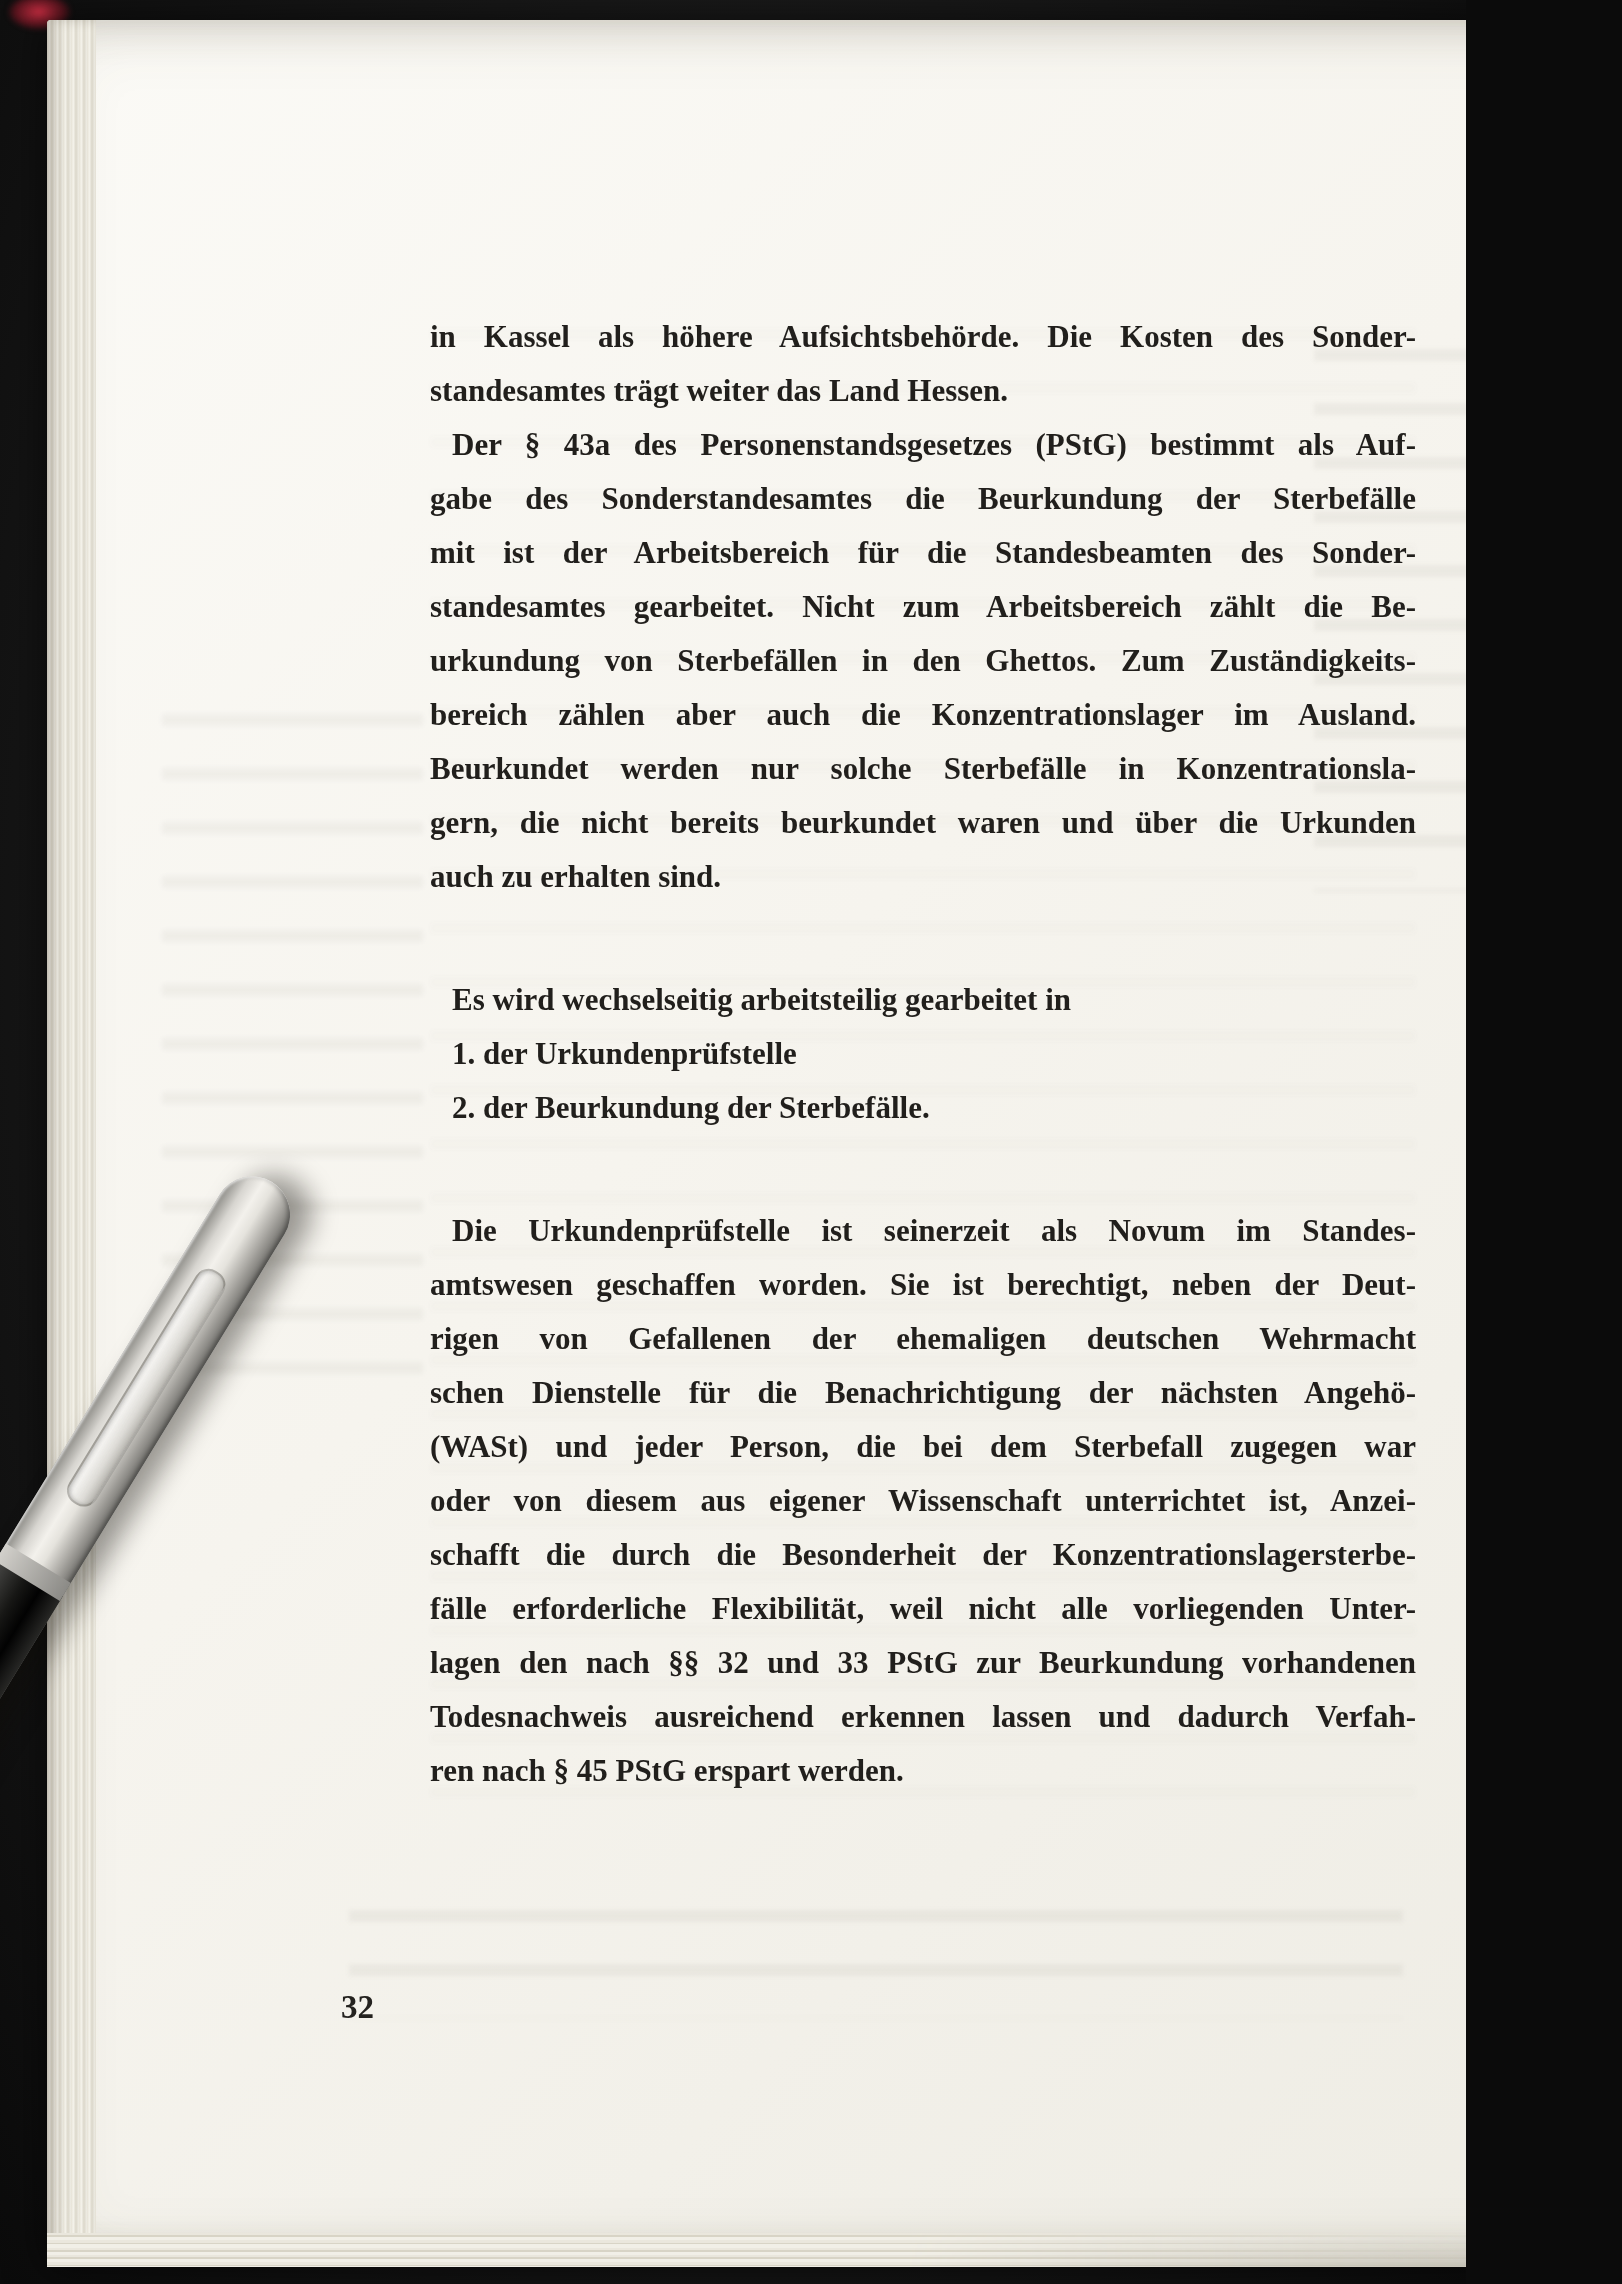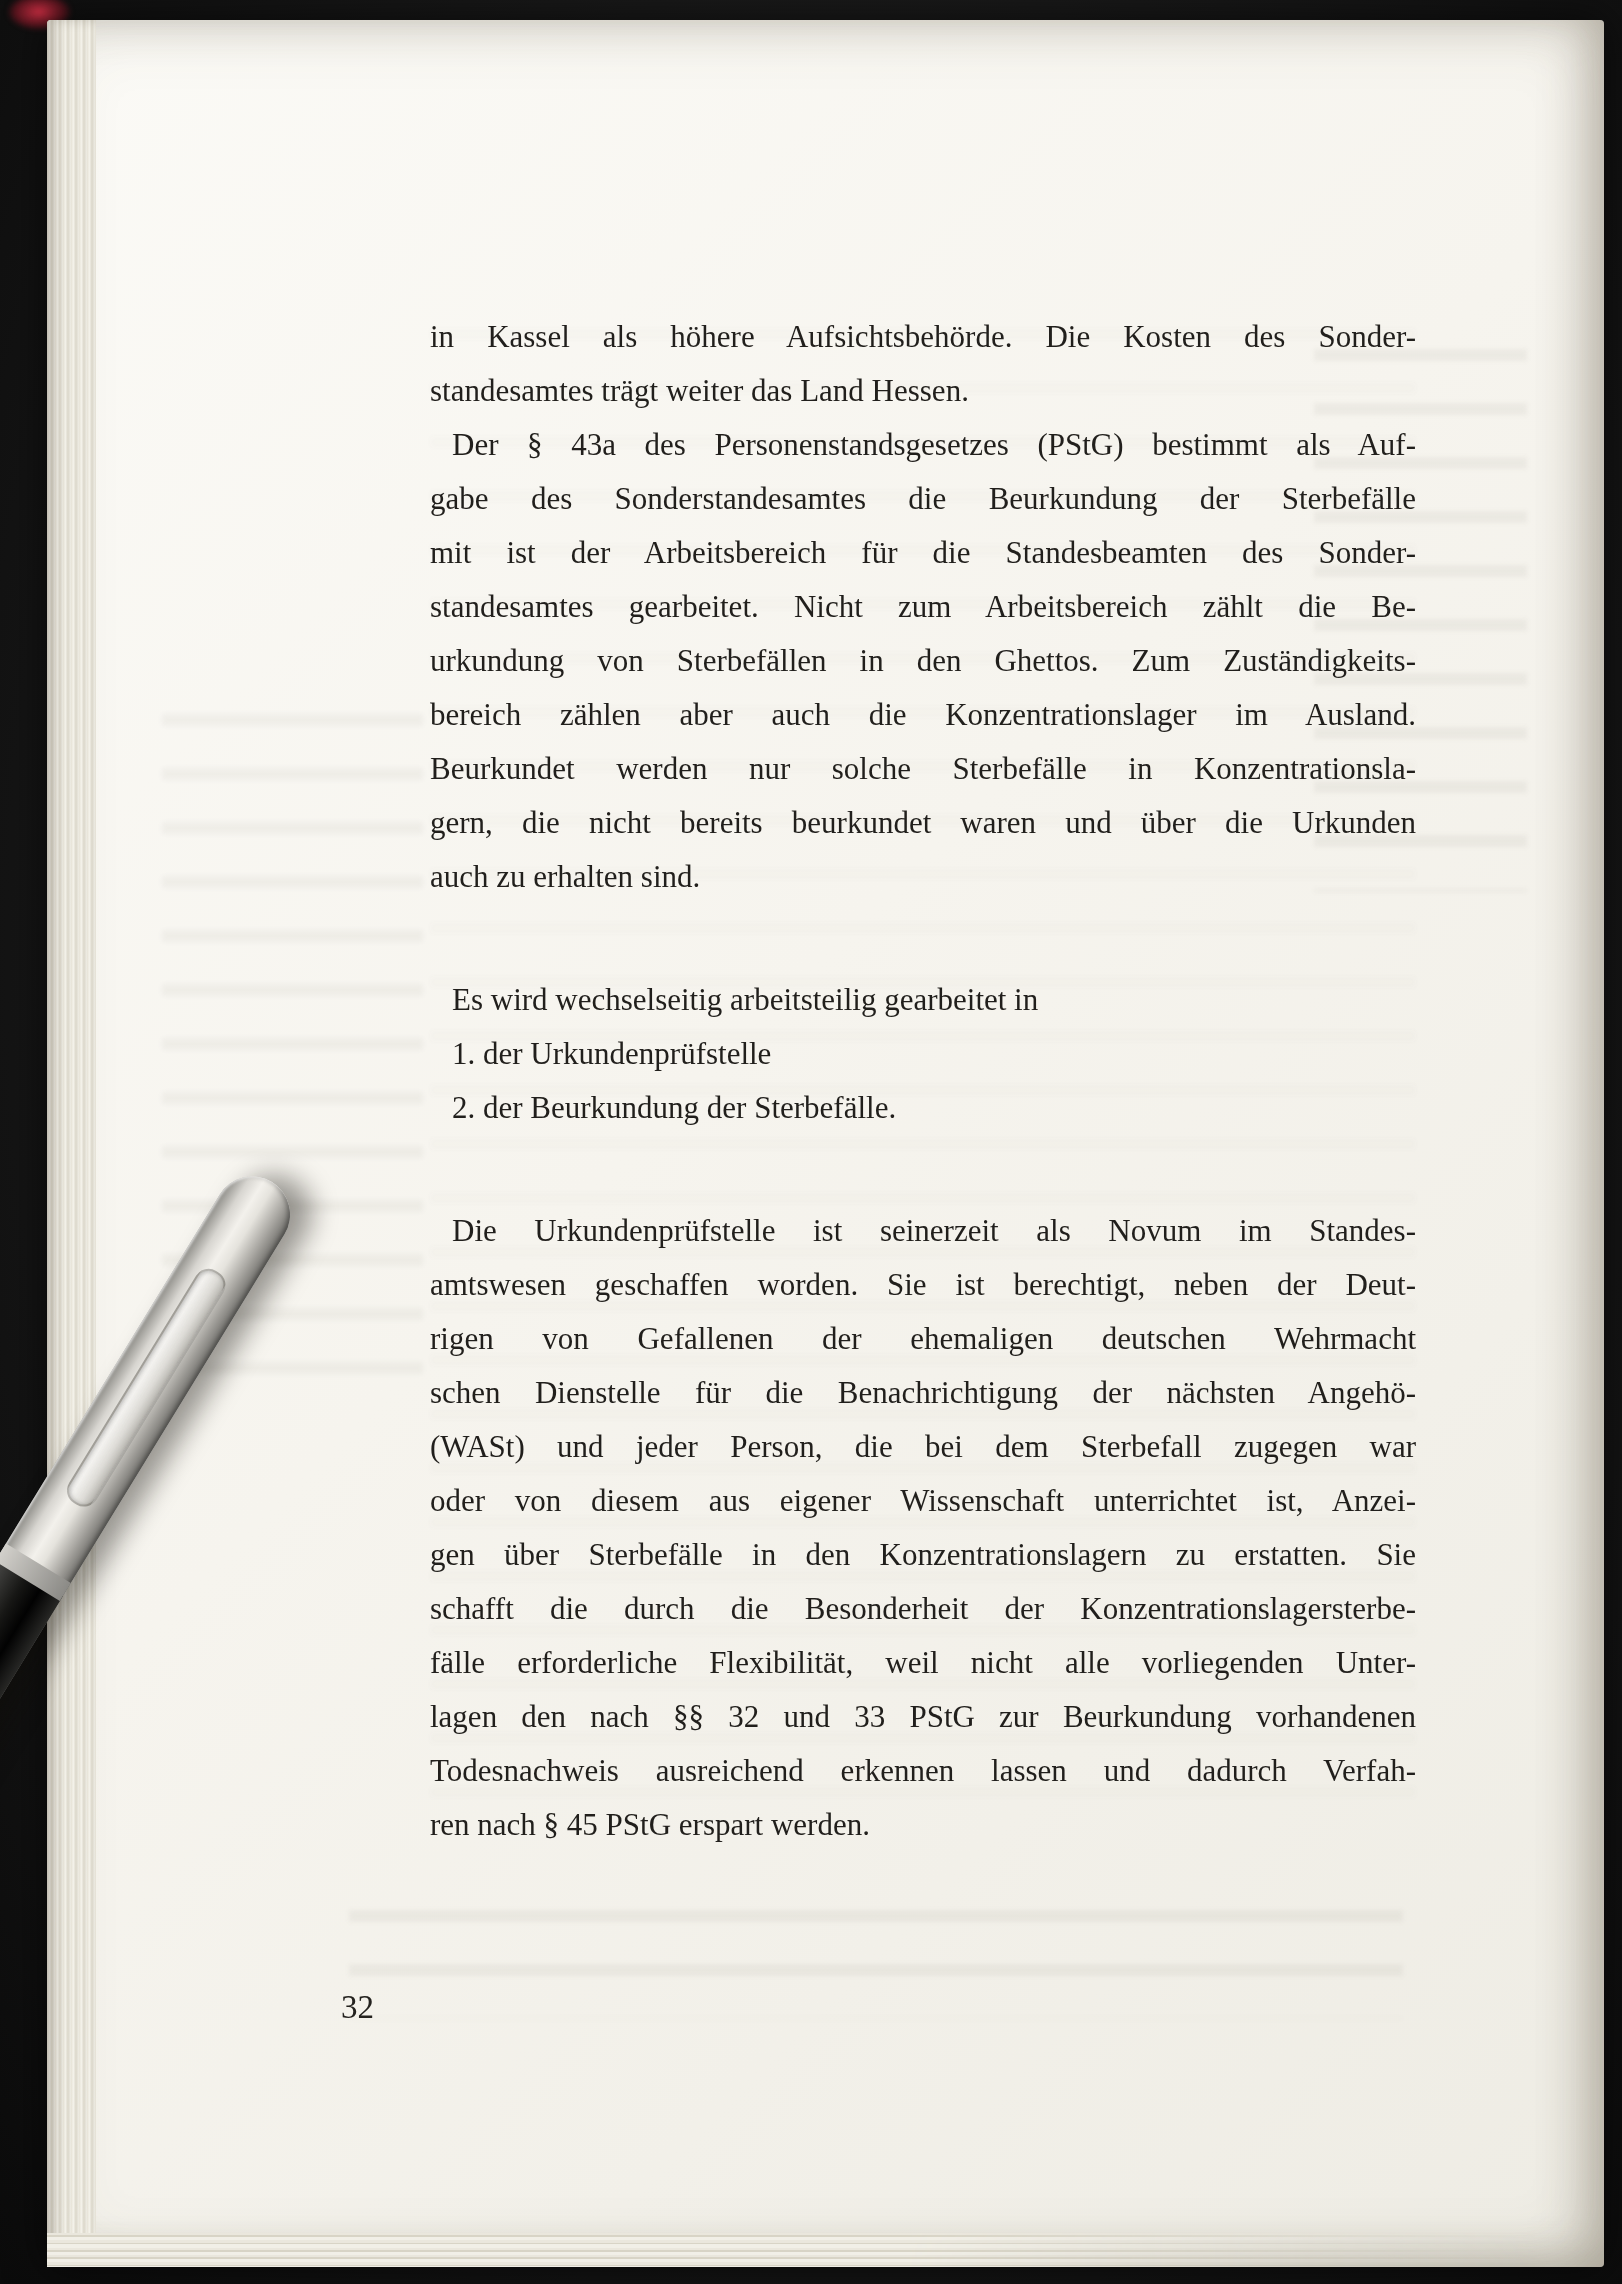--- a/index.html
+++ b/index.html
@@ -1,19 +1,20 @@
 <!DOCTYPE html>
 <html style="font-size:13px"><head>
 <meta charset="utf-8">
 <style>
   html,body{margin:0;padding:0;background:#0b0b0b;}
   .scene{
-    position:relative;width:1622px;height:2284px;overflow:hidden;
+    position:relative;width:1466px;height:2284px;overflow:hidden;
     background:radial-gradient(ellipse at 52% 42%, #242424 0%, #1a1a1a 50%, #0b0b0b 100%);
     font-family:"Liberation Serif","DejaVu Serif",serif;
+    font-weight:bold;
   }
   
   .red-mark{
     position:absolute;left:8px;top:-6.5px;width:63px;height:36px;border-radius:50%;
     background:radial-gradient(ellipse at center, rgba(214,48,70,0.95) 0%, rgba(170,25,45,0.45) 55%, rgba(170,25,45,0) 75%);
     filter:blur(2.4px);
   }
   
   .page{
     position:absolute;left:47px;top:19.5px;width:1557px;height:2247px;border-radius:4px;
@@ -130,21 +131,20 @@
           <div class="line ind" data-name="text-line">1. der Urkundenprüfstelle</div>
           <div class="line ind" data-name="text-line">2. der Beurkundung der Sterbefälle.</div>
         </div>
         <div class="paragraph" data-name="paragraph-4">
           <div class="line just ind" data-name="text-line">Die Urkundenprüfstelle ist seinerzeit als Novum im Standes-</div>
           <div class="line just" data-name="text-line">amtswesen geschaffen worden. Sie ist berechtigt, neben der Deut-</div>
           <div class="line just" data-name="text-line">rigen von Gefallenen der ehemaligen deutschen Wehrmacht</div>
           <div class="line just" data-name="text-line">schen Dienstelle für die Benachrichtigung der nächsten Angehö-</div>
           <div class="line just" data-name="text-line">(WASt) und jeder Person, die bei dem Sterbefall zugegen war</div>
           <div class="line just" data-name="text-line">oder von diesem aus eigener Wissenschaft unterrichtet ist, Anzei-</div>
-          <div class="line just" data-name="text-line">gen über Sterbefälle in den Konzentrationslagern zu erstatten. Sie</div>
           <div class="line just" data-name="text-line">schafft die durch die Besonderheit der Konzentrationslagersterbe-</div>
           <div class="line just" data-name="text-line">fälle erforderliche Flexibilität, weil nicht alle vorliegenden Unter-</div>
           <div class="line just" data-name="text-line">lagen den nach §§ 32 und 33 PStG zur Beurkundung vorhandenen</div>
           <div class="line just" data-name="text-line">Todesnachweis ausreichend erkennen lassen und dadurch Verfah-</div>
           <div class="line" data-name="text-line">ren nach § 45 PStG erspart werden.</div>
         </div>
       </div>
 
     <div class="page-number" data-name="page-number">32</div>
   </div>

